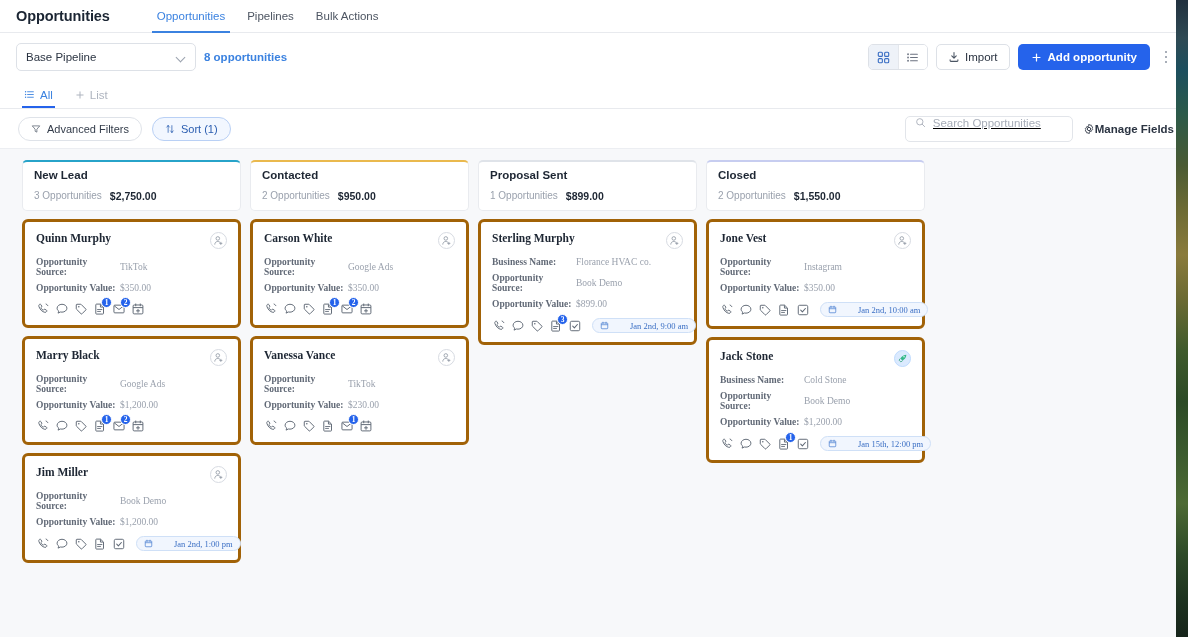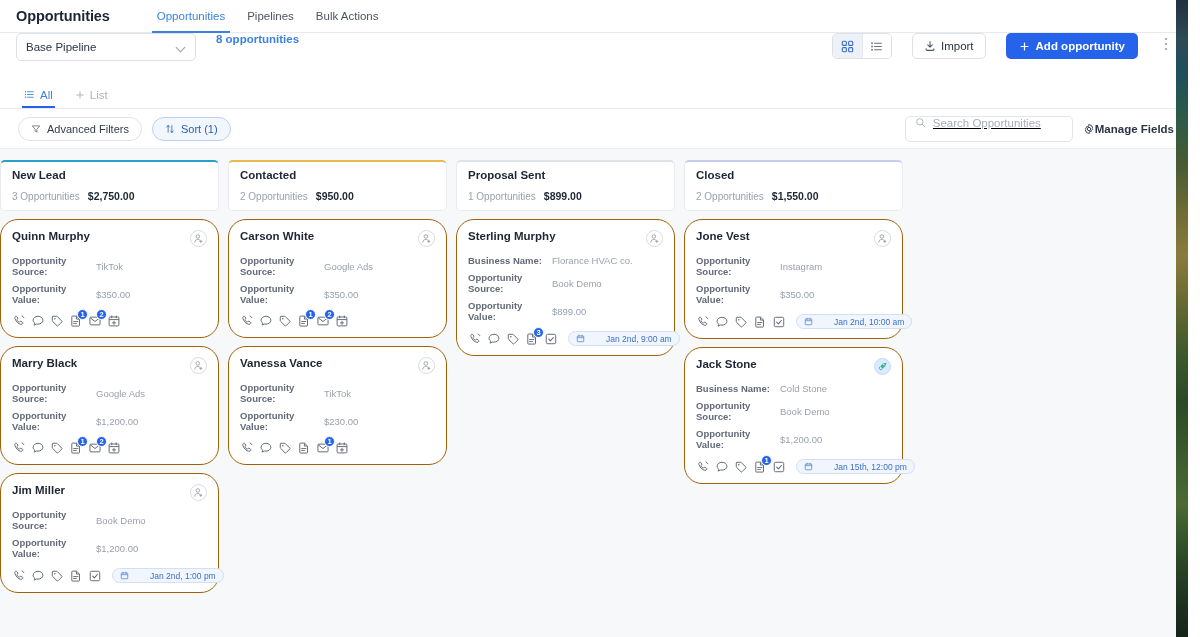--- a/index.html
+++ b/index.html
@@ -47,22 +47,22 @@
   }
   .topnav-item.active { color: #3b82e0; }
   .topnav-item.active::after {
     content: ""; position: absolute; left: 6px; right: 6px; bottom: 0;
     height: 2px; background: #3b82e0;
   }
 
   
   .pipeline-row {
     height: 48px; background: #fff;
-    display: flex; align-items: flex-start;
-    padding: 0 14px 0 16px; gap: 20px;
+    display: flex; align-items: center;
+    padding: 0 14px 0 16px; gap: 8px;
     flex: 0 0 auto;
   }
   .pipeline-select {
     width: 180px; height: 28px;
     border: 1px solid #dde1e7; border-radius: 5px;
     background: #fff; display: flex; align-items: center;
     padding: 0 9px; justify-content: space-between;
     font-size: 11.5px; color: #2b3442; cursor: pointer;
   }
   .chev { width: 9px; height: 9px; position: relative; }
@@ -145,38 +145,38 @@
   }
   .search-box input::placeholder { color: #a7adb8; }
   .manage-fields {
     display: flex; align-items: center; 
     font-size: 11.5px; color: #2b3442; font-weight: 600; cursor: pointer;
   }
 
   
   .board {
     flex: 1; display: flex; gap: 9px;
-    padding: 11px 14px 0 0; overflow: hidden;
+    padding: 11px 14px 0 22px; overflow: hidden;
     background: #f7f8fa;
   }
   .column { width: 219px; display: flex; flex-direction: column; gap: 8px; }
   .col-header {
     background: #fff; border: 1px solid #e9ebef; border-radius: 5px;
     border-top-width: 2.5px; border-top-style: solid;
     padding: 7px 11px 8px; flex: 0 0 auto;
   }
   .col-title { font-size: 11.5px; font-weight: 700; color: #1d2633; margin-bottom: 4px; }
-  .col-meta { display: flex; align-items: center; gap: 8px; margin-top: 9px; }
+  .col-meta { display: flex; align-items: flex-start; gap: 8px; margin-top: 9px; }
   .col-count { font-size: 10px; color: #9aa1ad; }
   .col-value { font-size: 10.5px; font-weight: 700; color: #1d2633; }
 
   .cards { display: flex; flex-direction: column; gap: 8px; }
   .card {
-    background: #fff; border: 1px solid #a16207; border-radius: 18px;
-    padding: 10px 11px 9px; cursor: pointer;
+    background: #fff; border: 3px solid #a16207; border-radius: 6px;
+    padding: 10px 11px 9px; cursor: pointer; font-family: Liberation Serif, serif;
   }
   .card-head { display: flex; align-items: flex-start; justify-content: space-between; margin-bottom: 8px; }
   .card-name { font-size: 11.5px; font-weight: 700; color: #1d2633; }
   .avatar {
     width: 17px; height: 17px; border-radius: 50%;
     border: 1px solid #d7dbe2; display: flex; align-items: center;
     justify-content: center; flex: 0 0 auto; background: #fff;
   }
   .avatar.rocket { background: #dbeafe; border-color: #bfdbfe; }
   .field { display: flex; align-items: center; margin-bottom: 6px; }

